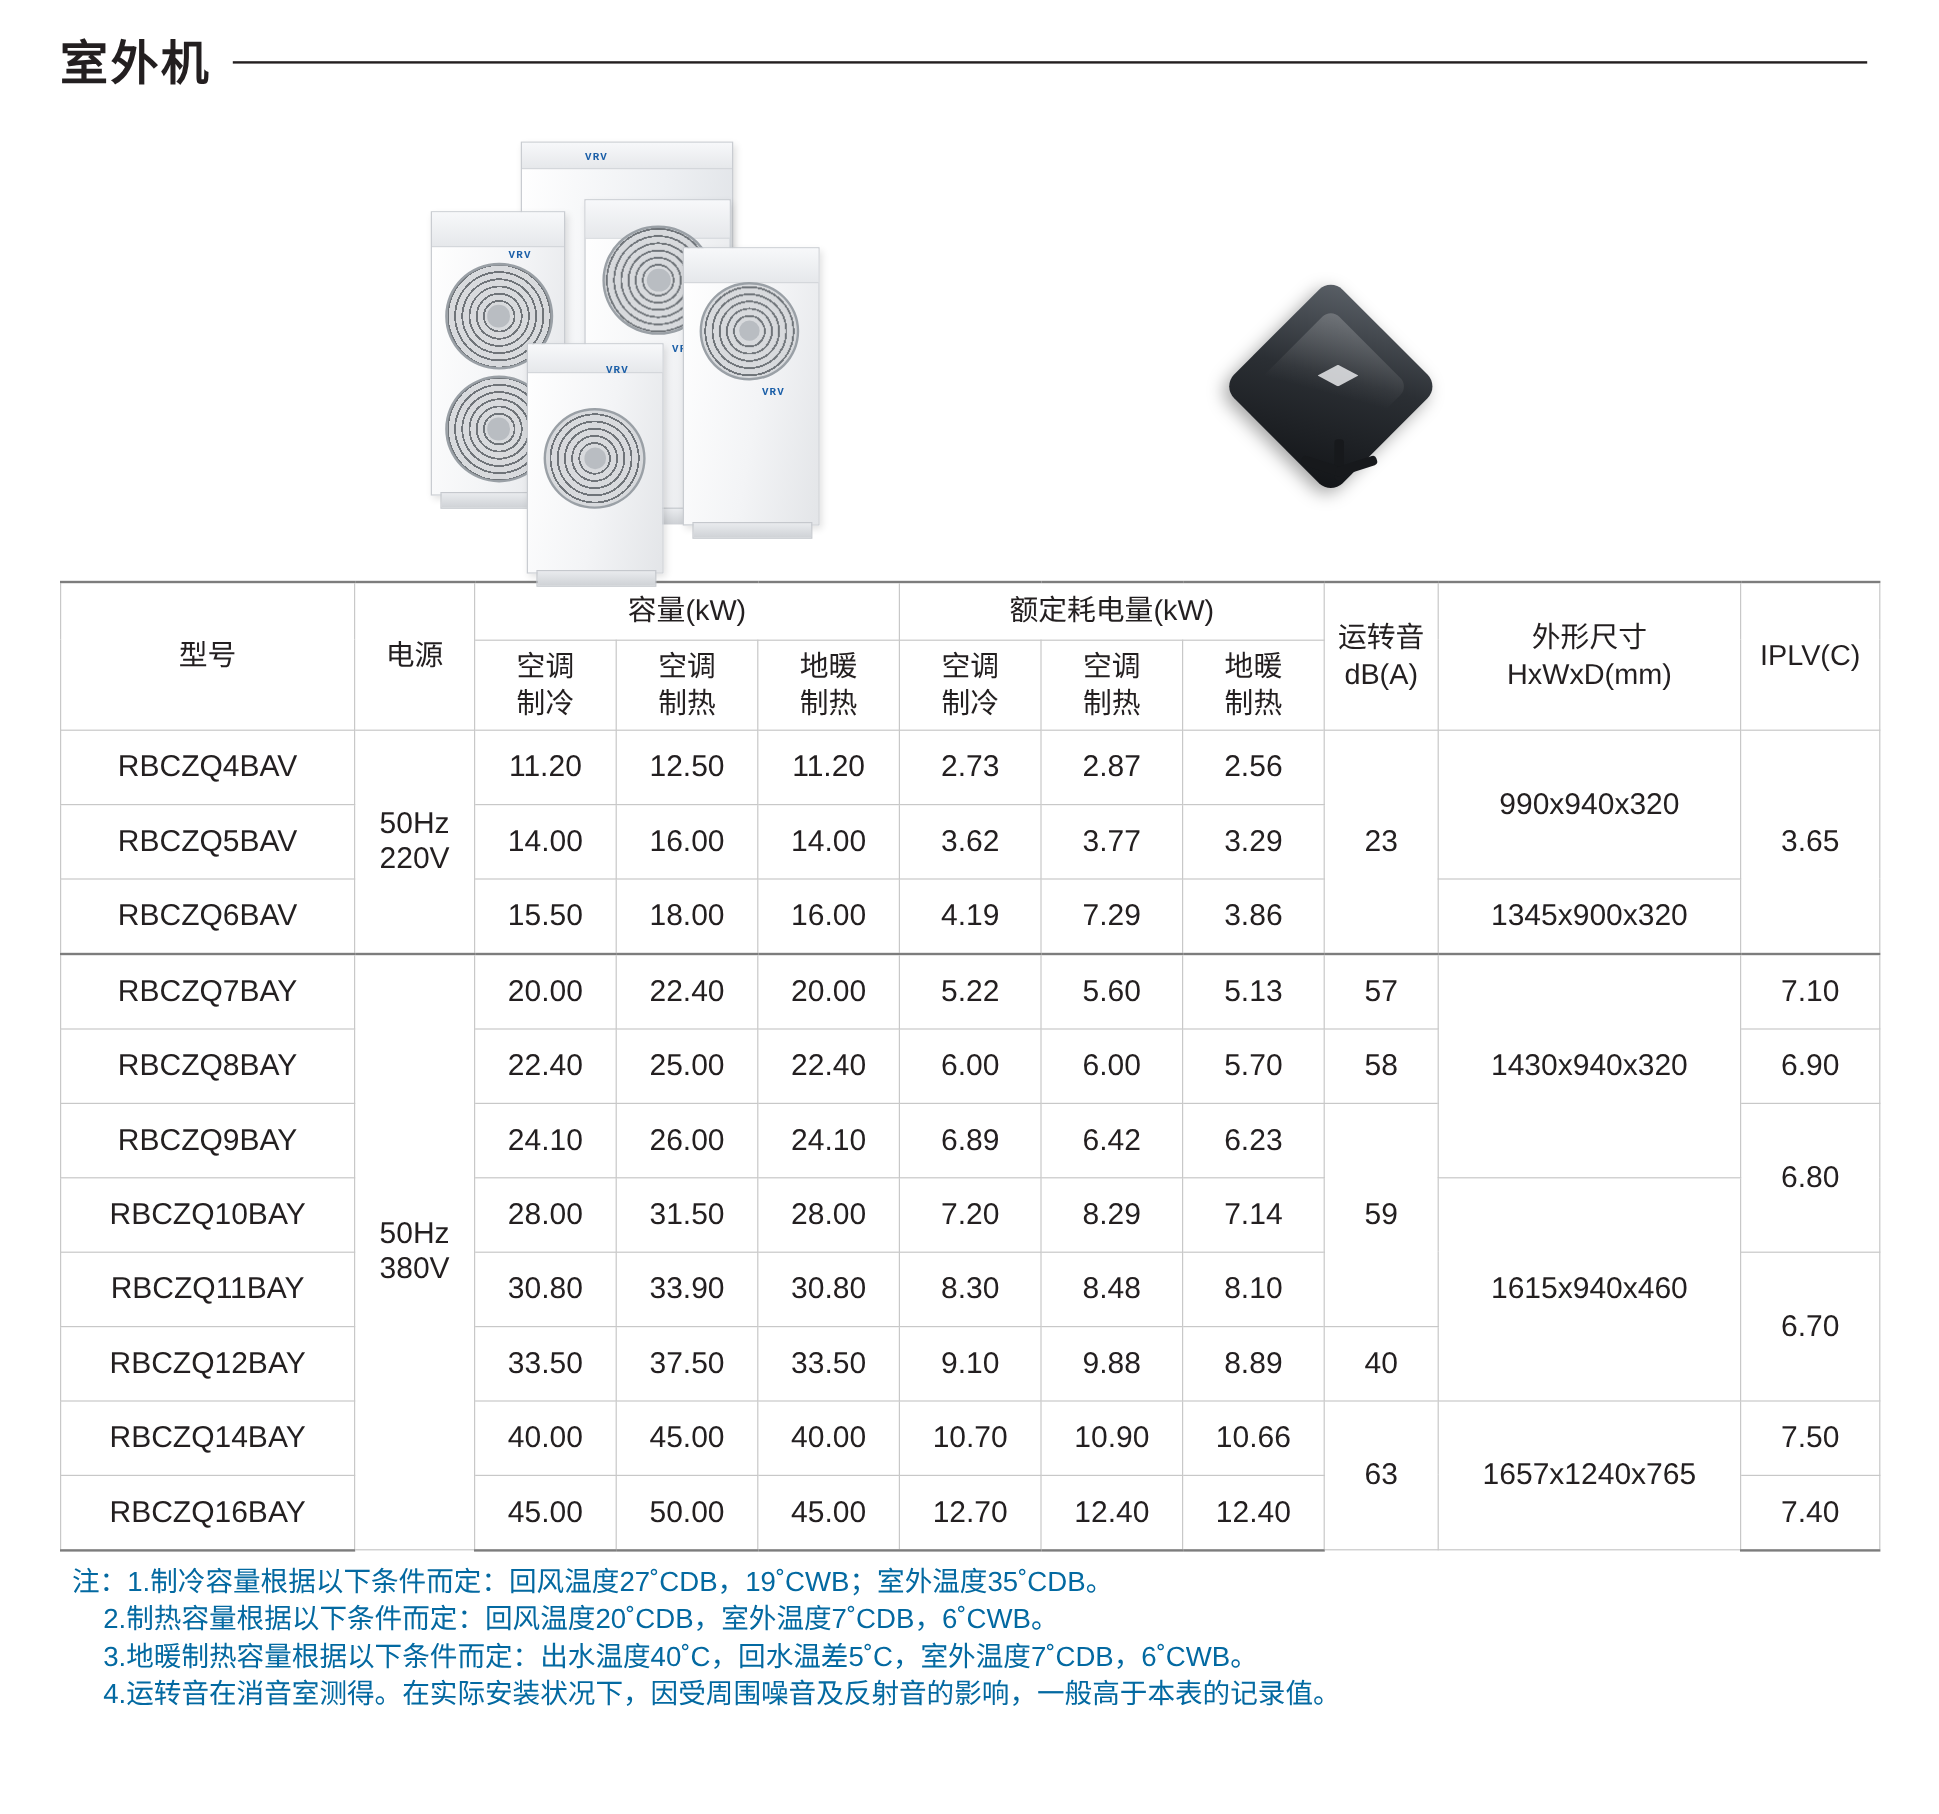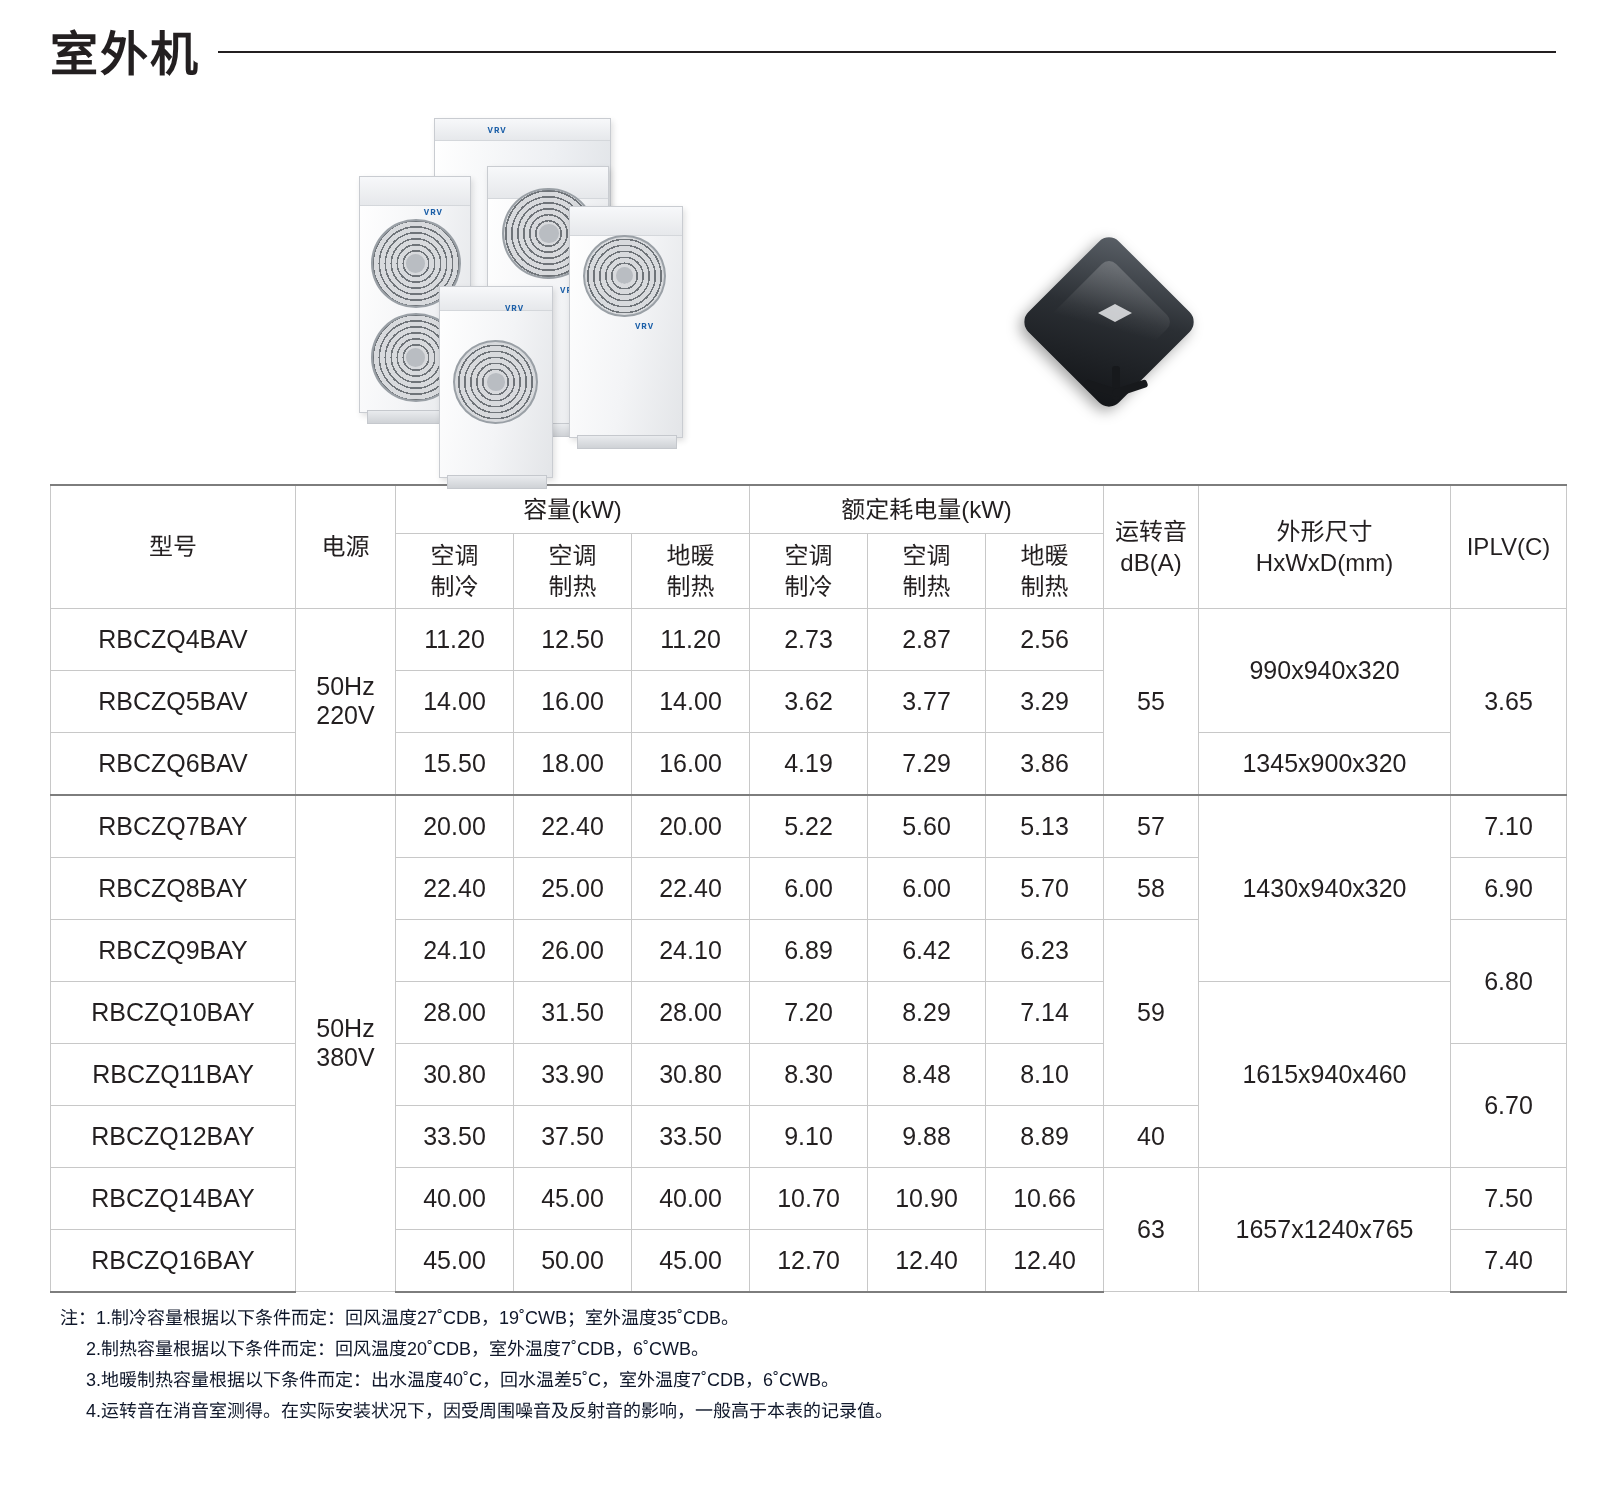--- a/index.html
+++ b/index.html
@@ -17,21 +17,21 @@
   }
 
   
   .page-header {
     display: flex;
     align-items: center;
     padding: 22px 60px 0 50px;
     height: 56px;
   }
   .page-header .title {
-    font-size: 48px;
+    font-size: 40px;
     font-weight: bold;
     letter-spacing: 2px;
     white-space: nowrap;
     color: #231f20;
   }
   .page-header .rule {
     flex: 1;
     height: 2px;
     background: #231f20;
     margin-left: 18px;
@@ -223,23 +223,23 @@
     border-top: 2px solid #7d7d7d;
   }
   table.spec tbody tr:last-child td {
     border-bottom: 2px solid #7d7d7d;
   }
   .hdr-two-line { line-height: 30px; }
 
   
   .notes {
     padding: 10px 50px 0 60px;
-    font-size: 18px;
+    font-size: 23px;
     line-height: 31px;
-    color: #0f172a;
+    color: #0369a1;
   }
   .notes .n-row { display: block; white-space: nowrap; }
   .notes .n-indent { padding-left: 26px; }
 </style>
 </head>
 <body>
 
 <div class="page-header">
   <div class="title">室外机</div>
   <div class="rule"></div>
@@ -360,21 +360,21 @@
           <td rowspan="3">
             <div>50Hz</div>
             <div>220V</div>
           </td>
           <td>11.20</td>
           <td>12.50</td>
           <td>11.20</td>
           <td>2.73</td>
           <td>2.87</td>
           <td>2.56</td>
-          <td rowspan="3">55</td>
+          <td rowspan="3">23</td>
           <td rowspan="2">990x940x320</td>
           <td rowspan="3">3.65</td>
         </tr>
         <tr>
           <td class="model">RBCZQ5BAV</td>
           <td>14.00</td>
           <td>16.00</td>
           <td>14.00</td>
           <td>3.62</td>
           <td>3.77</td>

